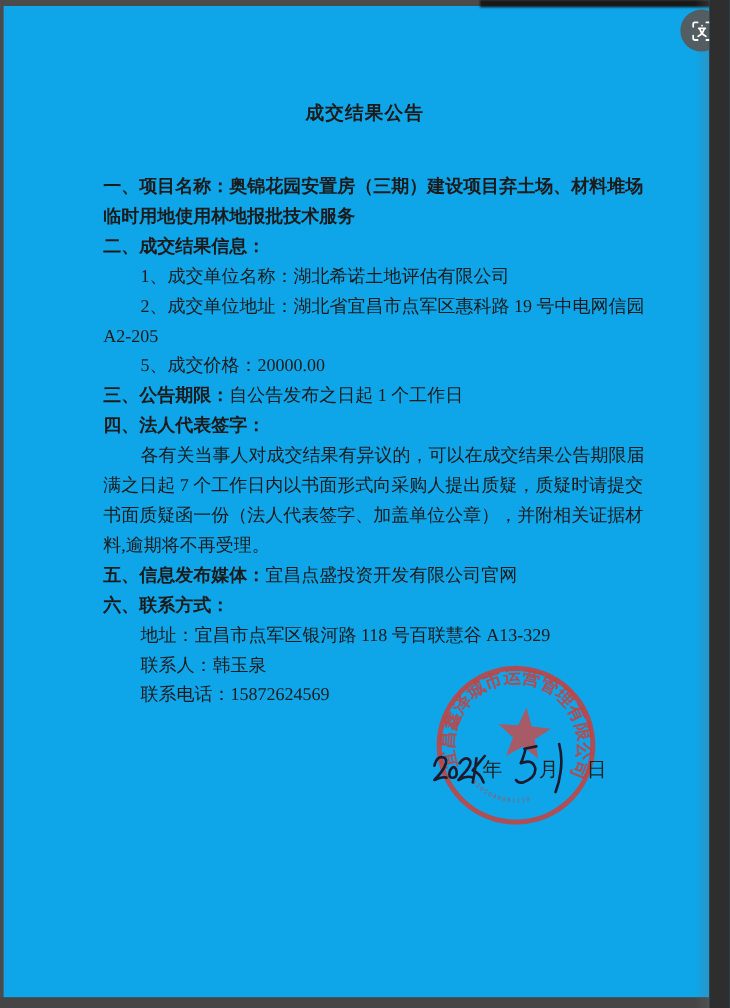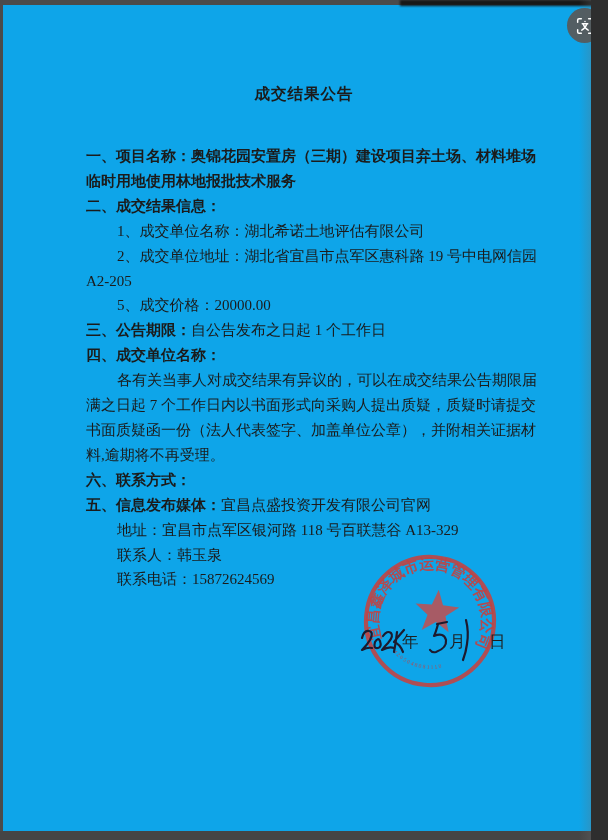--- a/index.html
+++ b/index.html
@@ -50,27 +50,27 @@
 
   <div class="doc-body">
     <p class="line"><span class="b">一、项目名称：奥锦花园安置房（三期）建设项目弃土场、材料堆场</span><span></span></p>
     <p class="line"><span class="b">临时用地使用林地报批技术服务</span><span></span></p>
     <p class="line"><span class="b">二、成交结果信息：</span><span></span></p>
     <p class="line indent"><span class="b"></span><span>1、成交单位名称：湖北希诺土地评估有限公司</span></p>
     <p class="line indent"><span class="b"></span><span>2、成交单位地址：湖北省宜昌市点军区惠科路 19 号中电网信园</span></p>
     <p class="line"><span class="b"></span><span>A2-205</span></p>
     <p class="line indent"><span class="b"></span><span>5、成交价格：20000.00</span></p>
     <p class="line"><span class="b">三、公告期限：</span><span>自公告发布之日起 1 个工作日</span></p>
-    <p class="line"><span class="b">四、成交单位名称：</span><span></span></p>
+    <p class="line"><span class="b">四、法人代表签字：</span><span></span></p>
     <p class="line indent"><span class="b"></span><span>各有关当事人对成交结果有异议的，可以在成交结果公告期限届</span></p>
     <p class="line"><span class="b"></span><span>满之日起 7 个工作日内以书面形式向采购人提出质疑，质疑时请提交</span></p>
     <p class="line"><span class="b"></span><span>书面质疑函一份（法人代表签字、加盖单位公章），并附相关证据材</span></p>
     <p class="line"><span class="b"></span><span>料,逾期将不再受理。</span></p>
+    <p class="line"><span class="b">五、信息发布媒体：</span><span>宜昌点盛投资开发有限公司官网</span></p>
     <p class="line"><span class="b">六、联系方式：</span><span></span></p>
-    <p class="line"><span class="b">五、信息发布媒体：</span><span>宜昌点盛投资开发有限公司官网</span></p>
     <p class="line indent"><span class="b"></span><span>地址：宜昌市点军区银河路 118 号百联慧谷 A13-329</span></p>
     <p class="line indent"><span class="b"></span><span>联系人：韩玉泉</span></p>
     <p class="line indent"><span class="b"></span><span>联系电话：15872624569</span></p>
   </div>
 
   <svg class="stamp" viewBox="0 0 144 144">
     <circle cx="72" cy="72" r="64" fill="none" stroke="#d8372e" stroke-width="4.2" opacity="0.9"></circle>
     <polygon points="78,40 83.6,55.3 99.9,55.9 87,65.9 91.5,81.6 78,72.5 64.5,81.6 69,65.9 56.1,55.9 72.4,55.3" fill="#dc4238" opacity="0.85"></polygon>
     <defs>
       <path id="arcTop" d="M 24.9 94 A 52 52 0 1 1 119.1 94"></path>

